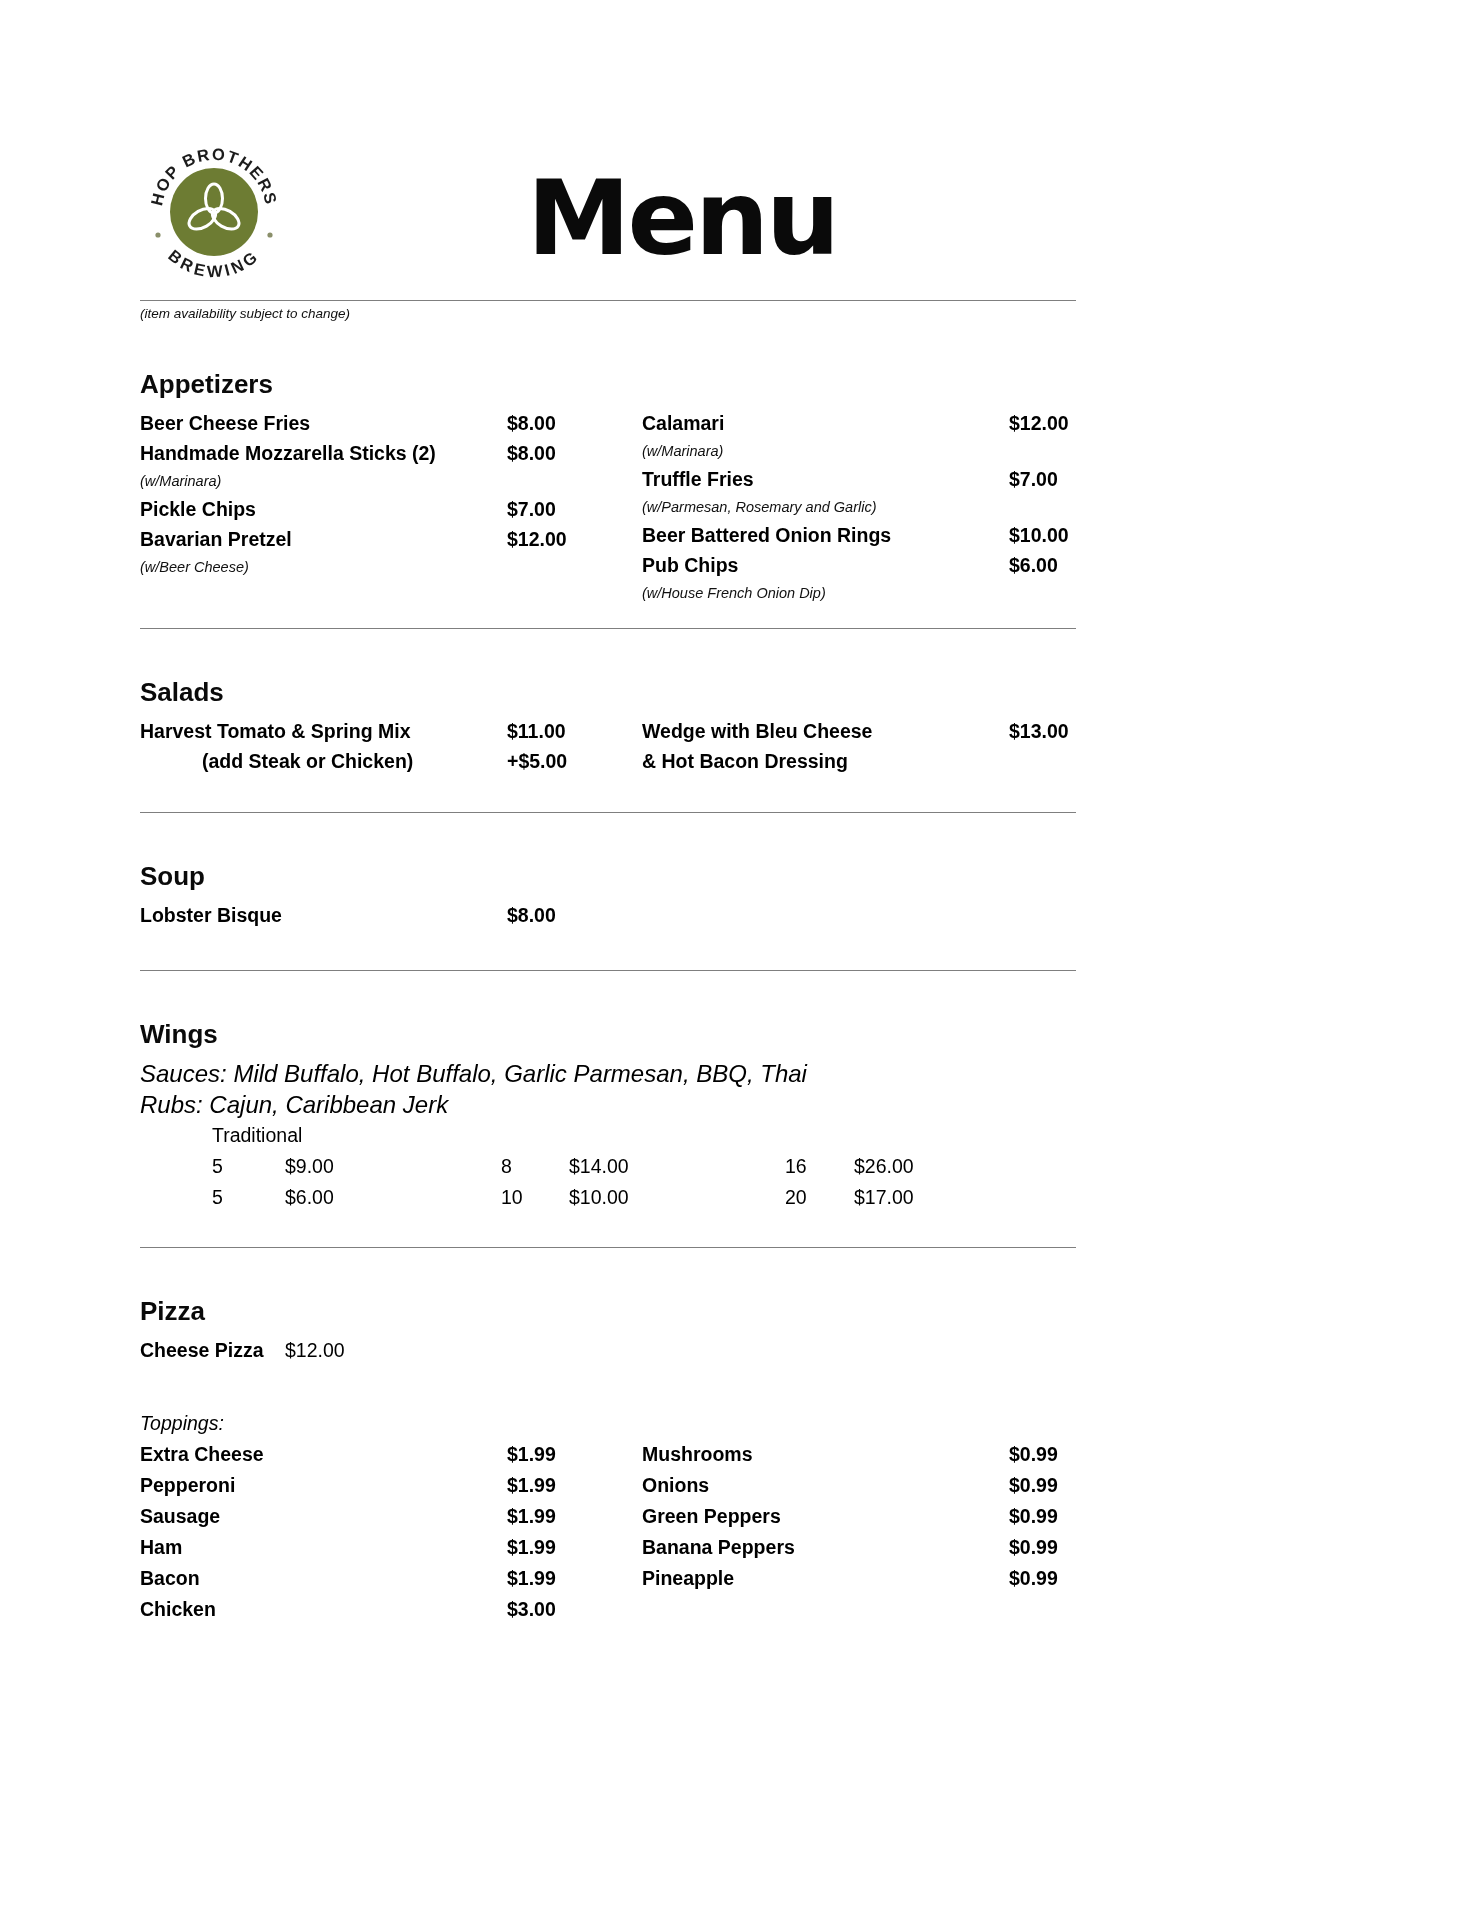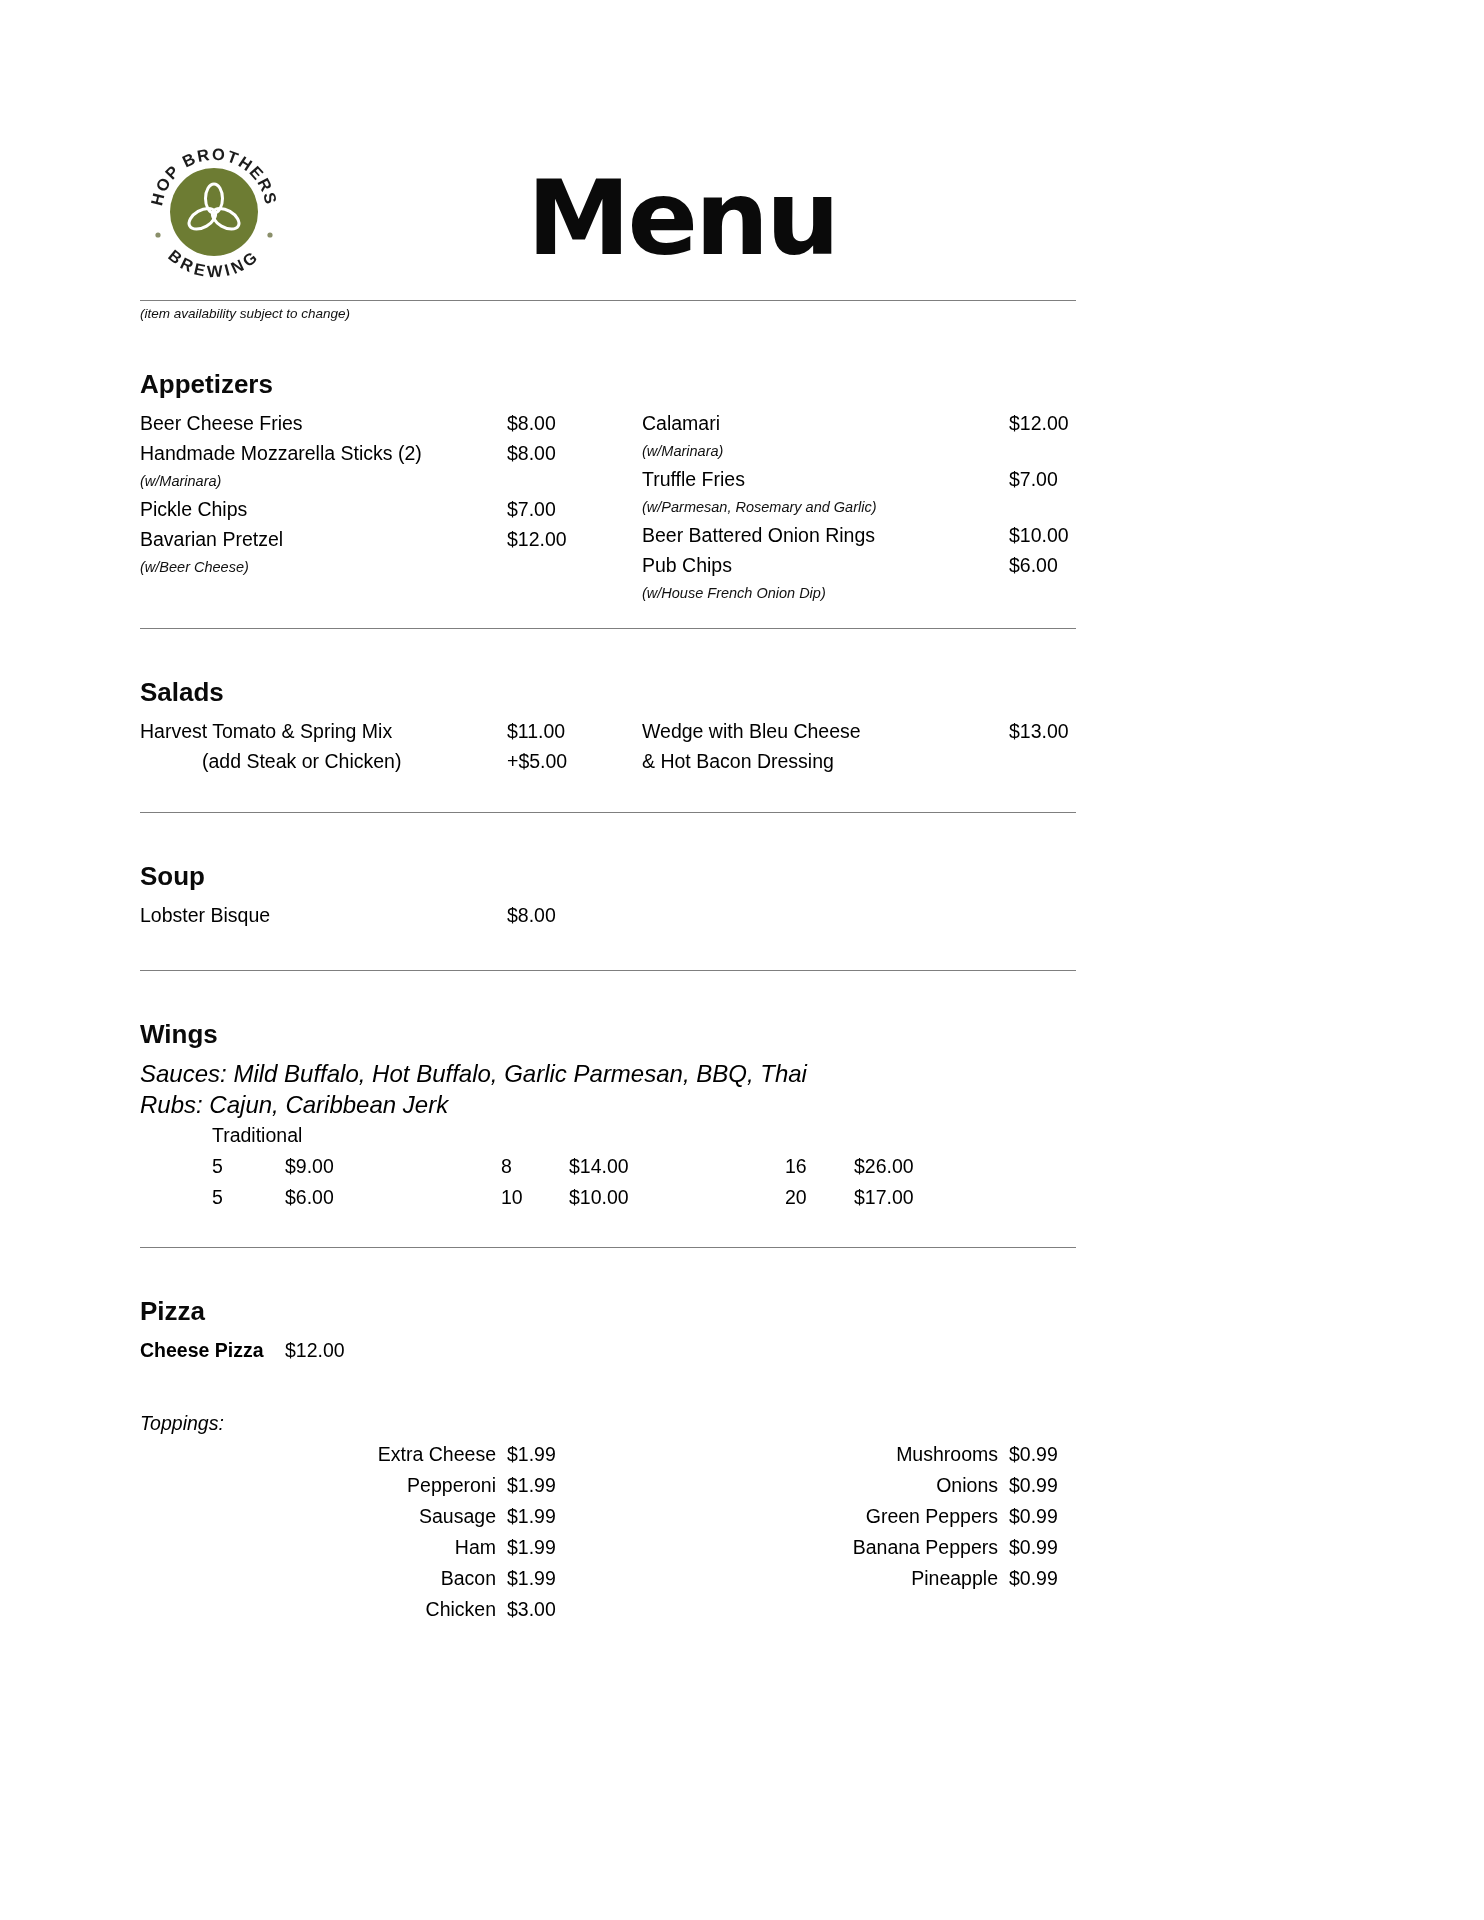--- a/index.html
+++ b/index.html
@@ -31,39 +31,39 @@
   .availability { font-size:13.5px; font-style:italic; margin-top:5px; color:#111; }
 
   
   .sec-h { font-size:26px; font-weight:bold; margin-top:48px; margin-bottom:8px; color:#0a0a0a; }
   .sec-rule { margin-top:22px; }
 
   .two-col { display:flex; align-items:flex-start; }
   .col-l { width:502px; flex:0 0 auto; }
   .col-r { width:434px; flex:0 0 auto; }
 
-  .irow { display:flex; font-size:19.5px; line-height:30px; }
+  .irow { display:flex; font-size:19.5px; line-height:30px;font-weight:bold; }
   .irow .nm { width:356px; flex:0 0 auto; }
   .irow .nm.indent { padding-left:62px; }
   .irow .pr { white-space:nowrap;margin-left:11px; }
   .note { font-size:14.5px; font-style:italic; line-height:26px; color:#111; }
 
   
   .wings-line { font-size:24px; font-style:italic; line-height:31px; }
   .wlabel { font-size:19.5px; font-weight:normal; line-height:31px; padding-left:72px; }
   .wrow { display:flex; font-size:19.5px; line-height:31px; padding-left:72px; }
   .wq1 { width:73px; } .wp1 { width:216px; }
   .wq2 { width:68px; } .wp2 { width:216px; }
   .wq3 { width:69px; } .wp3 { flex:1; }
 
   
   .pizza-base { display:flex; font-size:19.5px; line-height:31px; }
   .pizza-base .nm { width:145px; font-weight:bold; flex:0 0 auto; }
   .toppings-label { font-size:19.5px; font-style:italic; line-height:31px; margin-top:42px; }
-  .toppings .irow { line-height:31px;text-align:right; }
+  .toppings .irow { line-height:31px; }
 </style>
 </head>
 <body>
 
 <div class="page">
   <div class="content">
 
     <header class="header">
       <svg class="logo" viewBox="0 0 148 148" aria-hidden="true">
         <defs>

